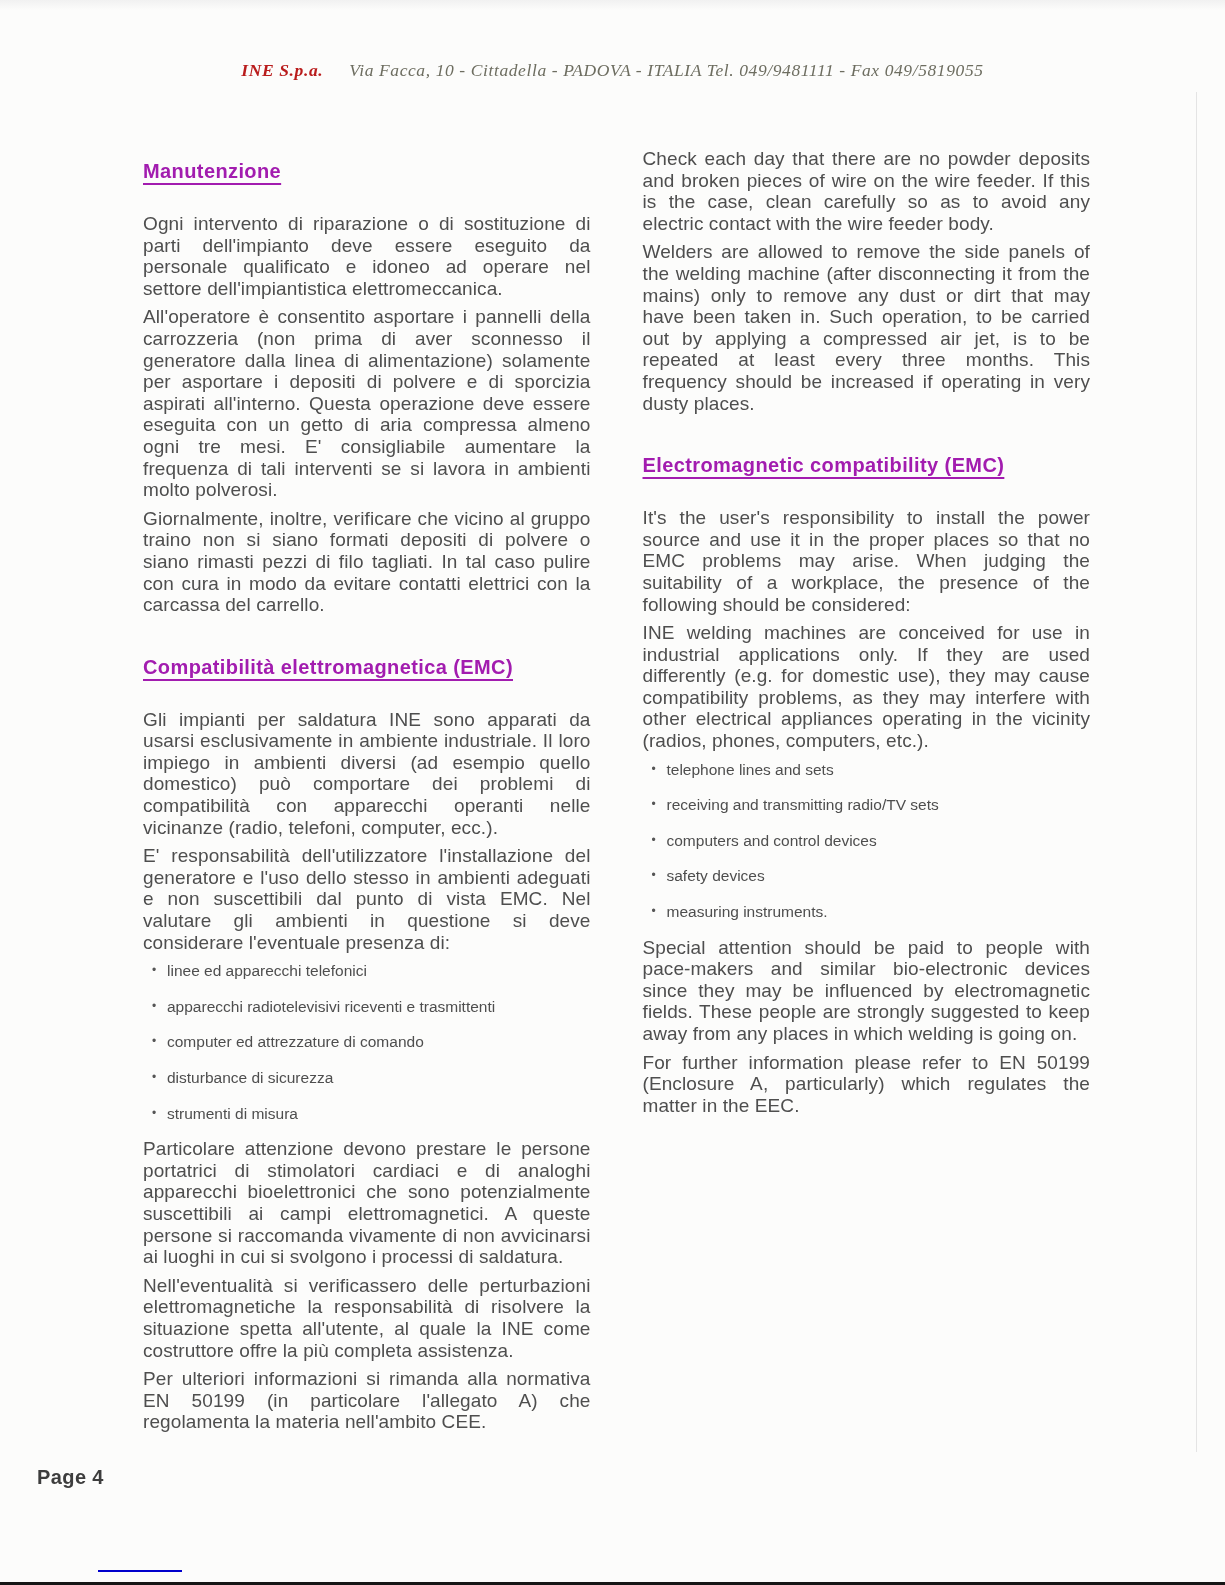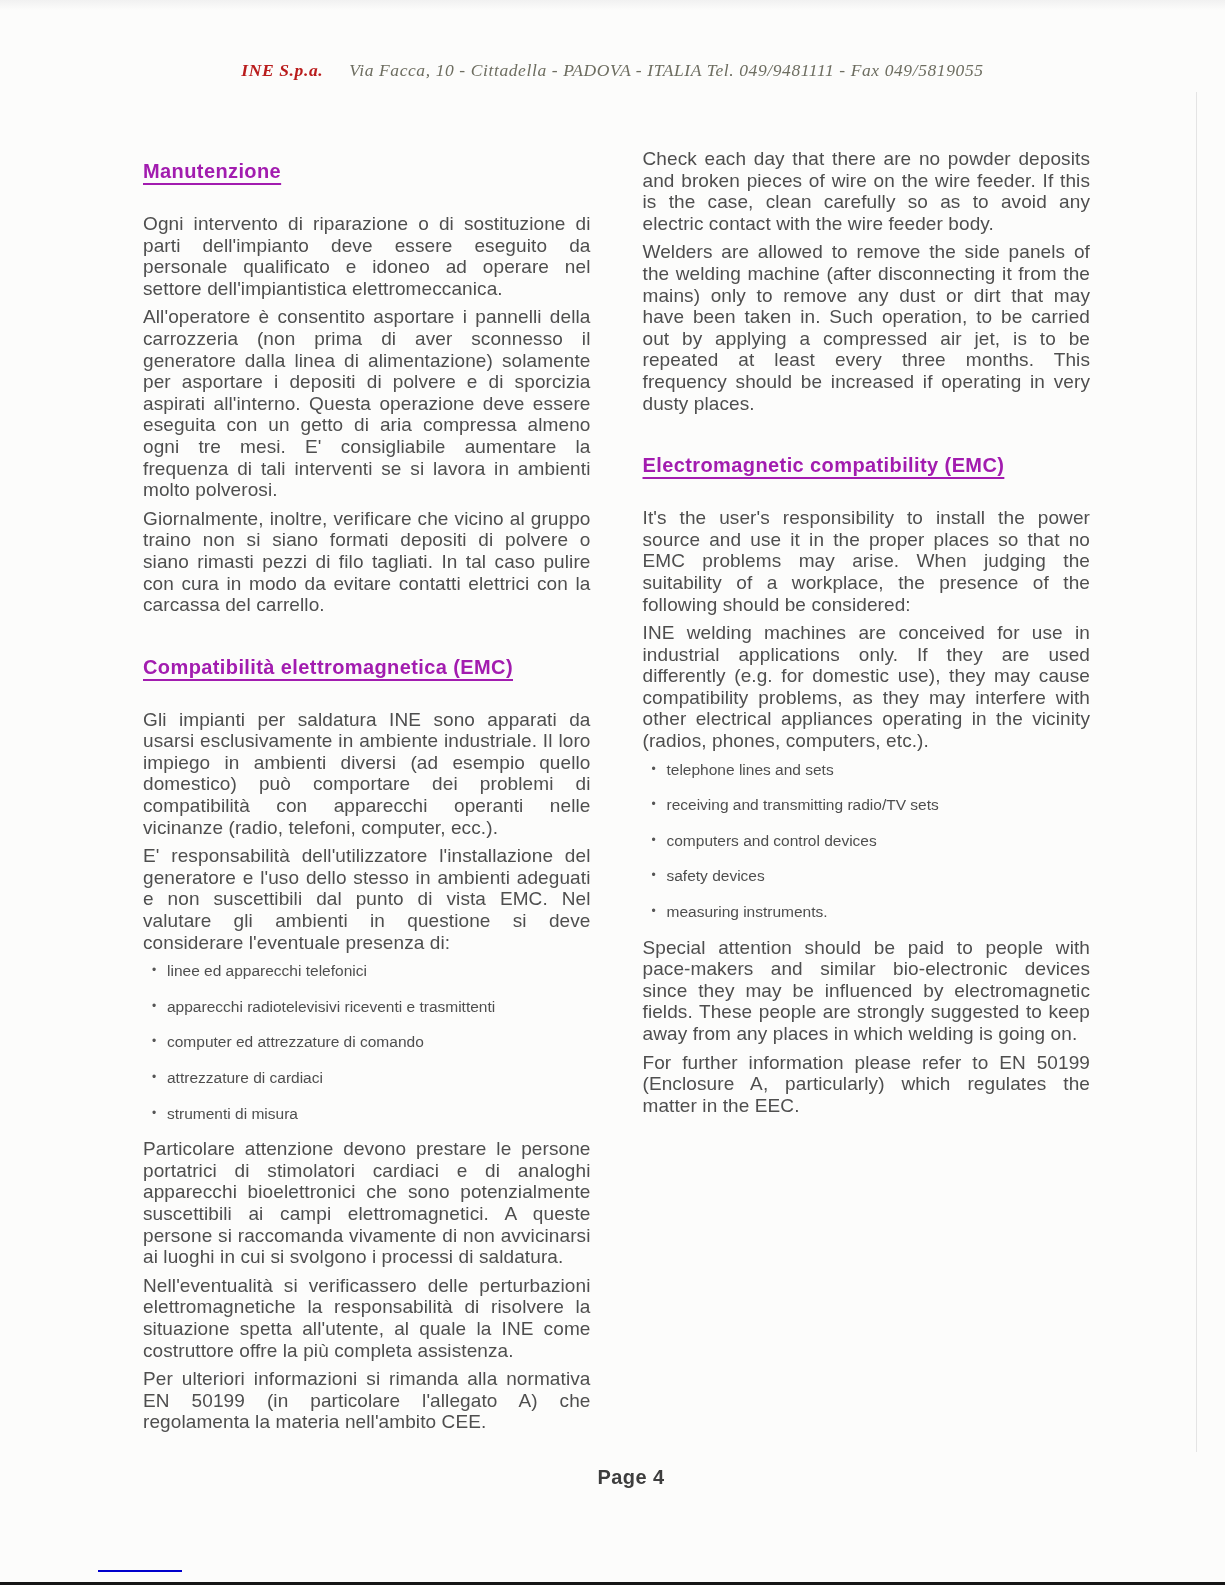--- a/index.html
+++ b/index.html
@@ -97,21 +97,20 @@
     box-sizing: border-box;
     font-size: 12px;
     line-height: 21.6px;
     color: #555555;
   }
   .doc-bullet .btext { flex: 1; }
   .page-footer {
     position: absolute;
     top: 1466px;
     left: 0; right: 0;
-    text-align: center;
     font-size: 20px;
     font-weight: bold;
     letter-spacing: 0.4px;
     color: #3d3d3d;
     margin-left: 37px;
   }
   .footer-blue-line {
     position: absolute;
     top: 1570px;
     left: 98px;
@@ -145,21 +144,21 @@
         <div class="doc-bullet">
           <span class="glyph">•</span>
           <span class="btext">apparecchi radiotelevisivi riceventi e trasmittenti</span>
         </div>
         <div class="doc-bullet">
           <span class="glyph">•</span>
           <span class="btext">computer ed attrezzature di comando</span>
         </div>
         <div class="doc-bullet">
           <span class="glyph">•</span>
-          <span class="btext">attrezzature di cardiaci</span>
+          <span class="btext">disturbance di sicurezza</span>
         </div>
         <div class="doc-bullet">
           <span class="glyph">•</span>
           <span class="btext">strumenti di misura</span>
         </div>
         <div class="doc-paragraph">Particolare attenzione devono prestare le persone portatrici di stimolatori cardiaci e di analoghi apparecchi bioelettronici che sono potenzialmente suscettibili ai campi elettromagnetici. A queste persone si raccomanda vivamente di non avvicinarsi ai luoghi in cui si svolgono i processi di saldatura.</div>
         <div class="doc-paragraph">Nell'eventualità si verificassero delle perturbazioni elettromagnetiche la responsabilità di risolvere la situazione spetta all'utente, al quale la INE come costruttore offre la più completa assistenza.</div>
         <div class="doc-paragraph">Per ulteriori informazioni si rimanda alla normativa EN 50199 (in particolare l'allegato A) che regolamenta la materia nell'ambito CEE.</div>
       </div>
     <div class="col" id="col-right">

